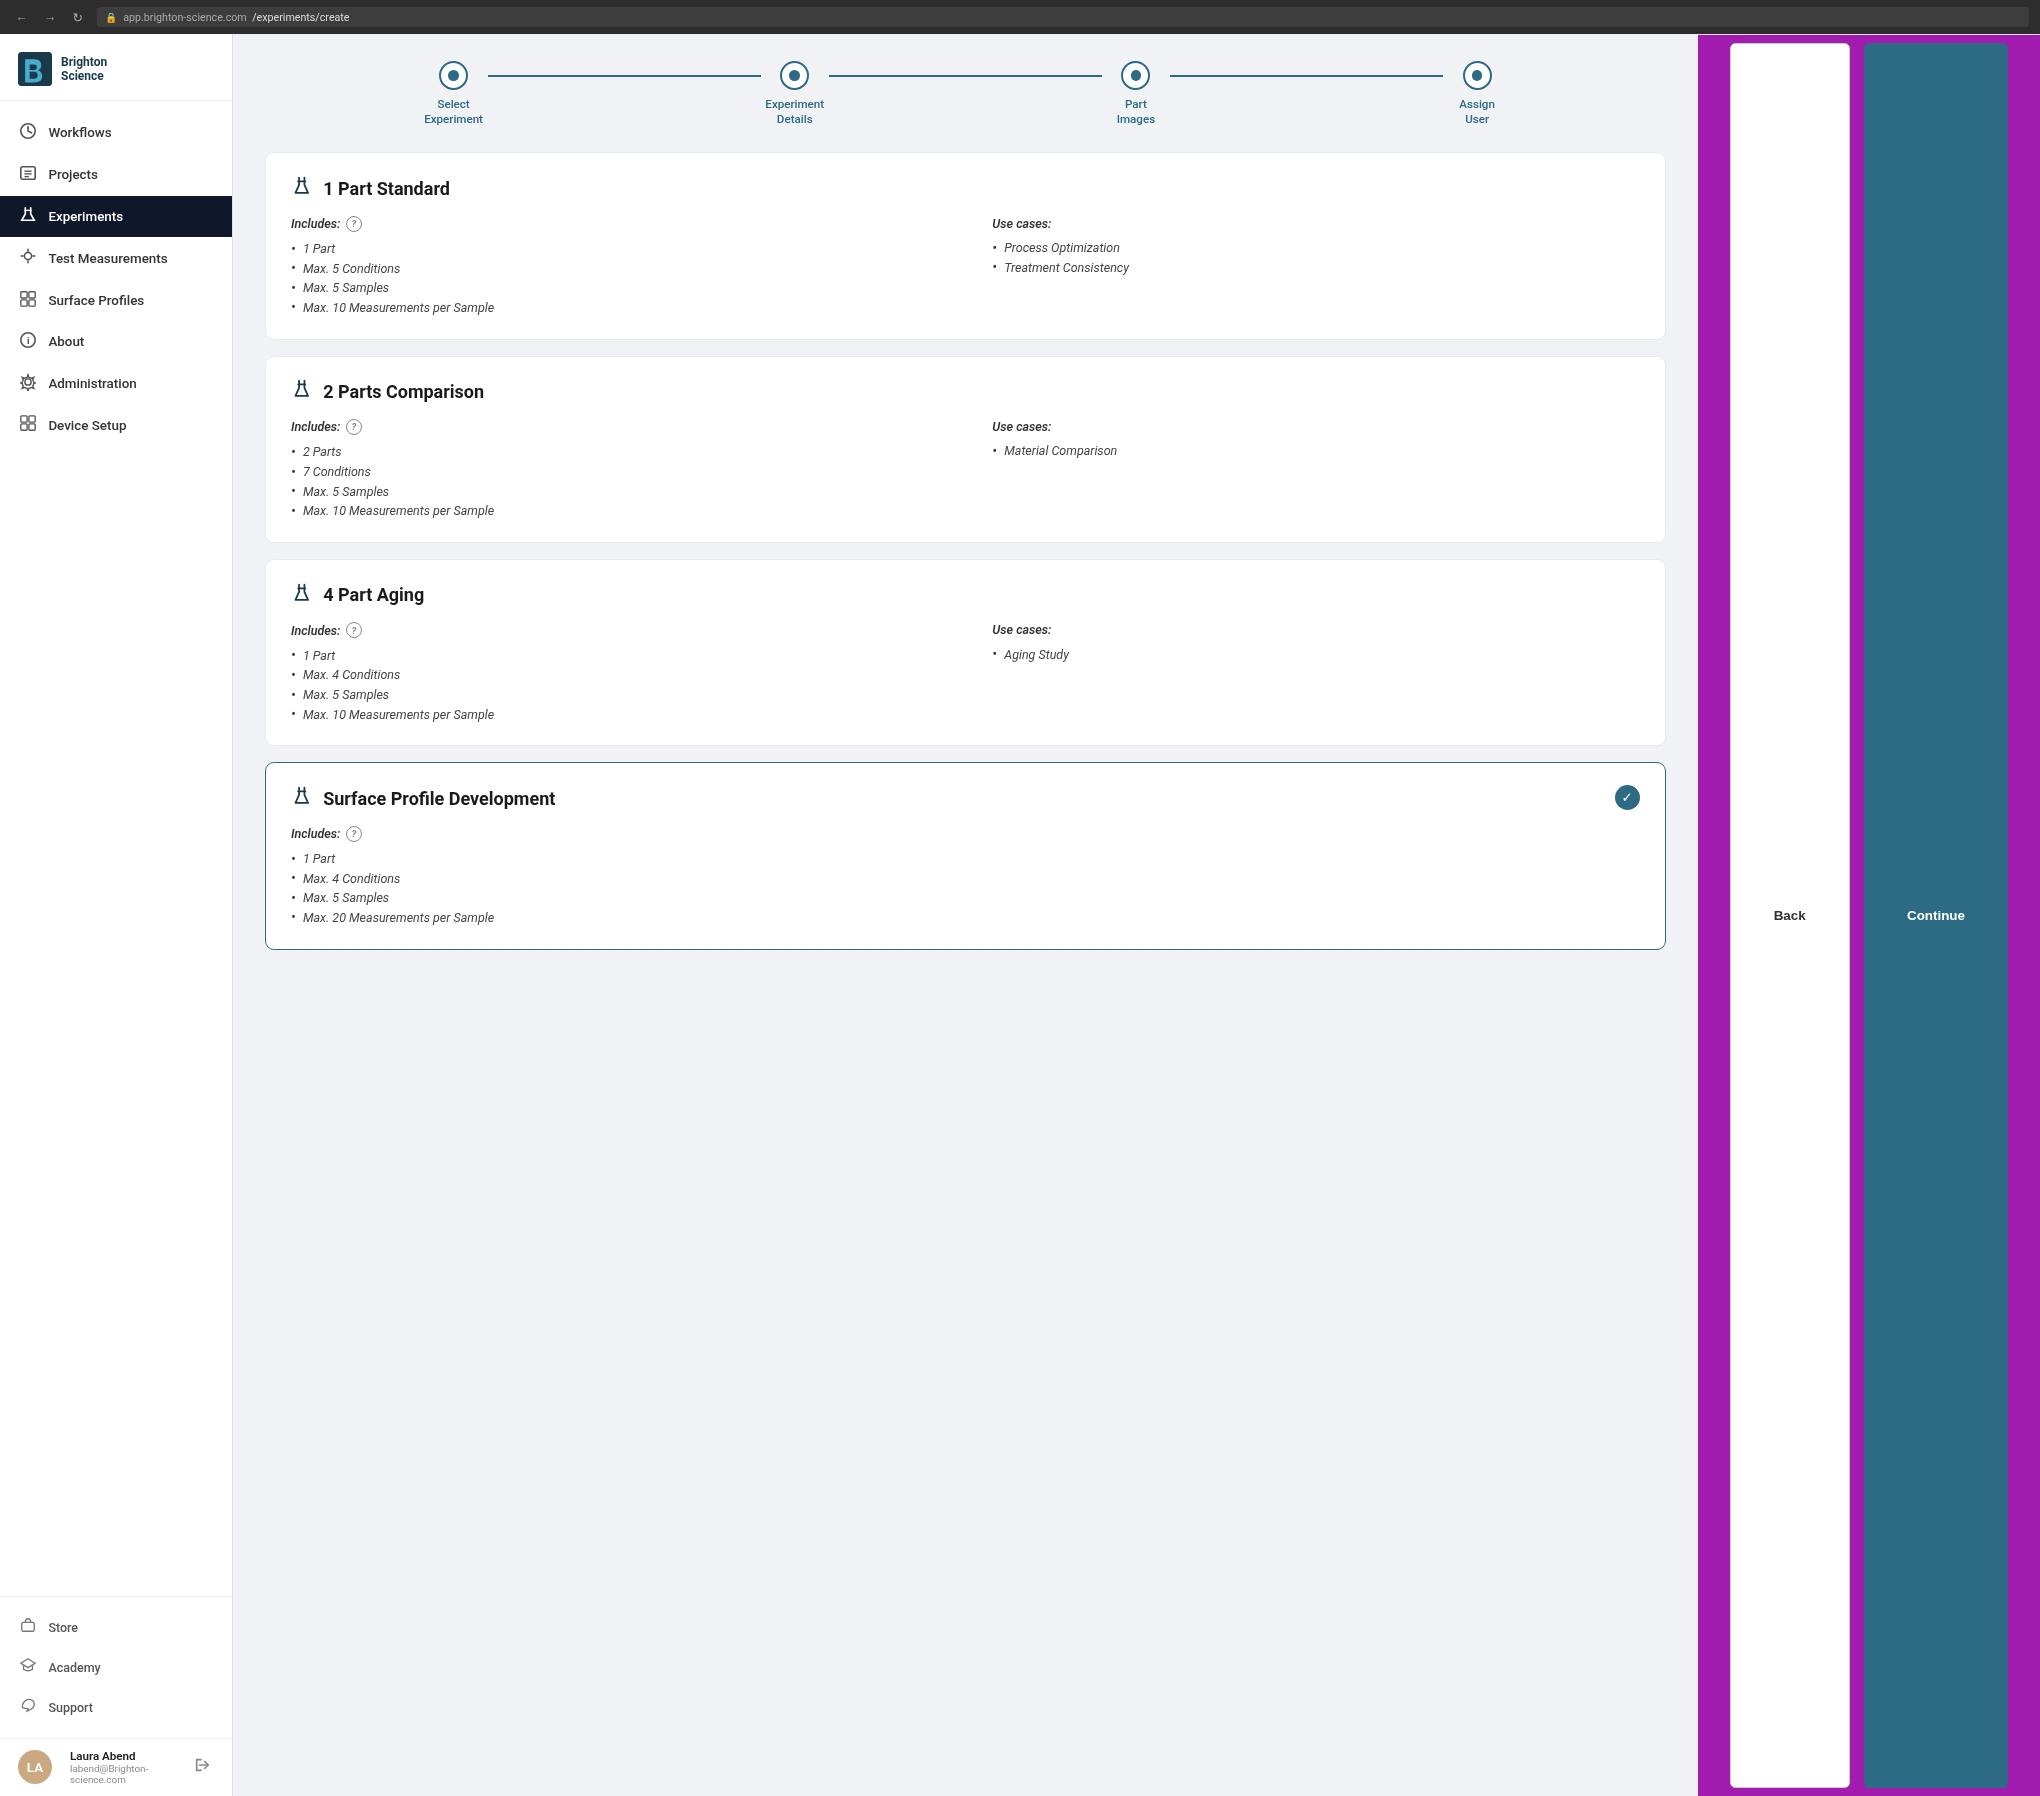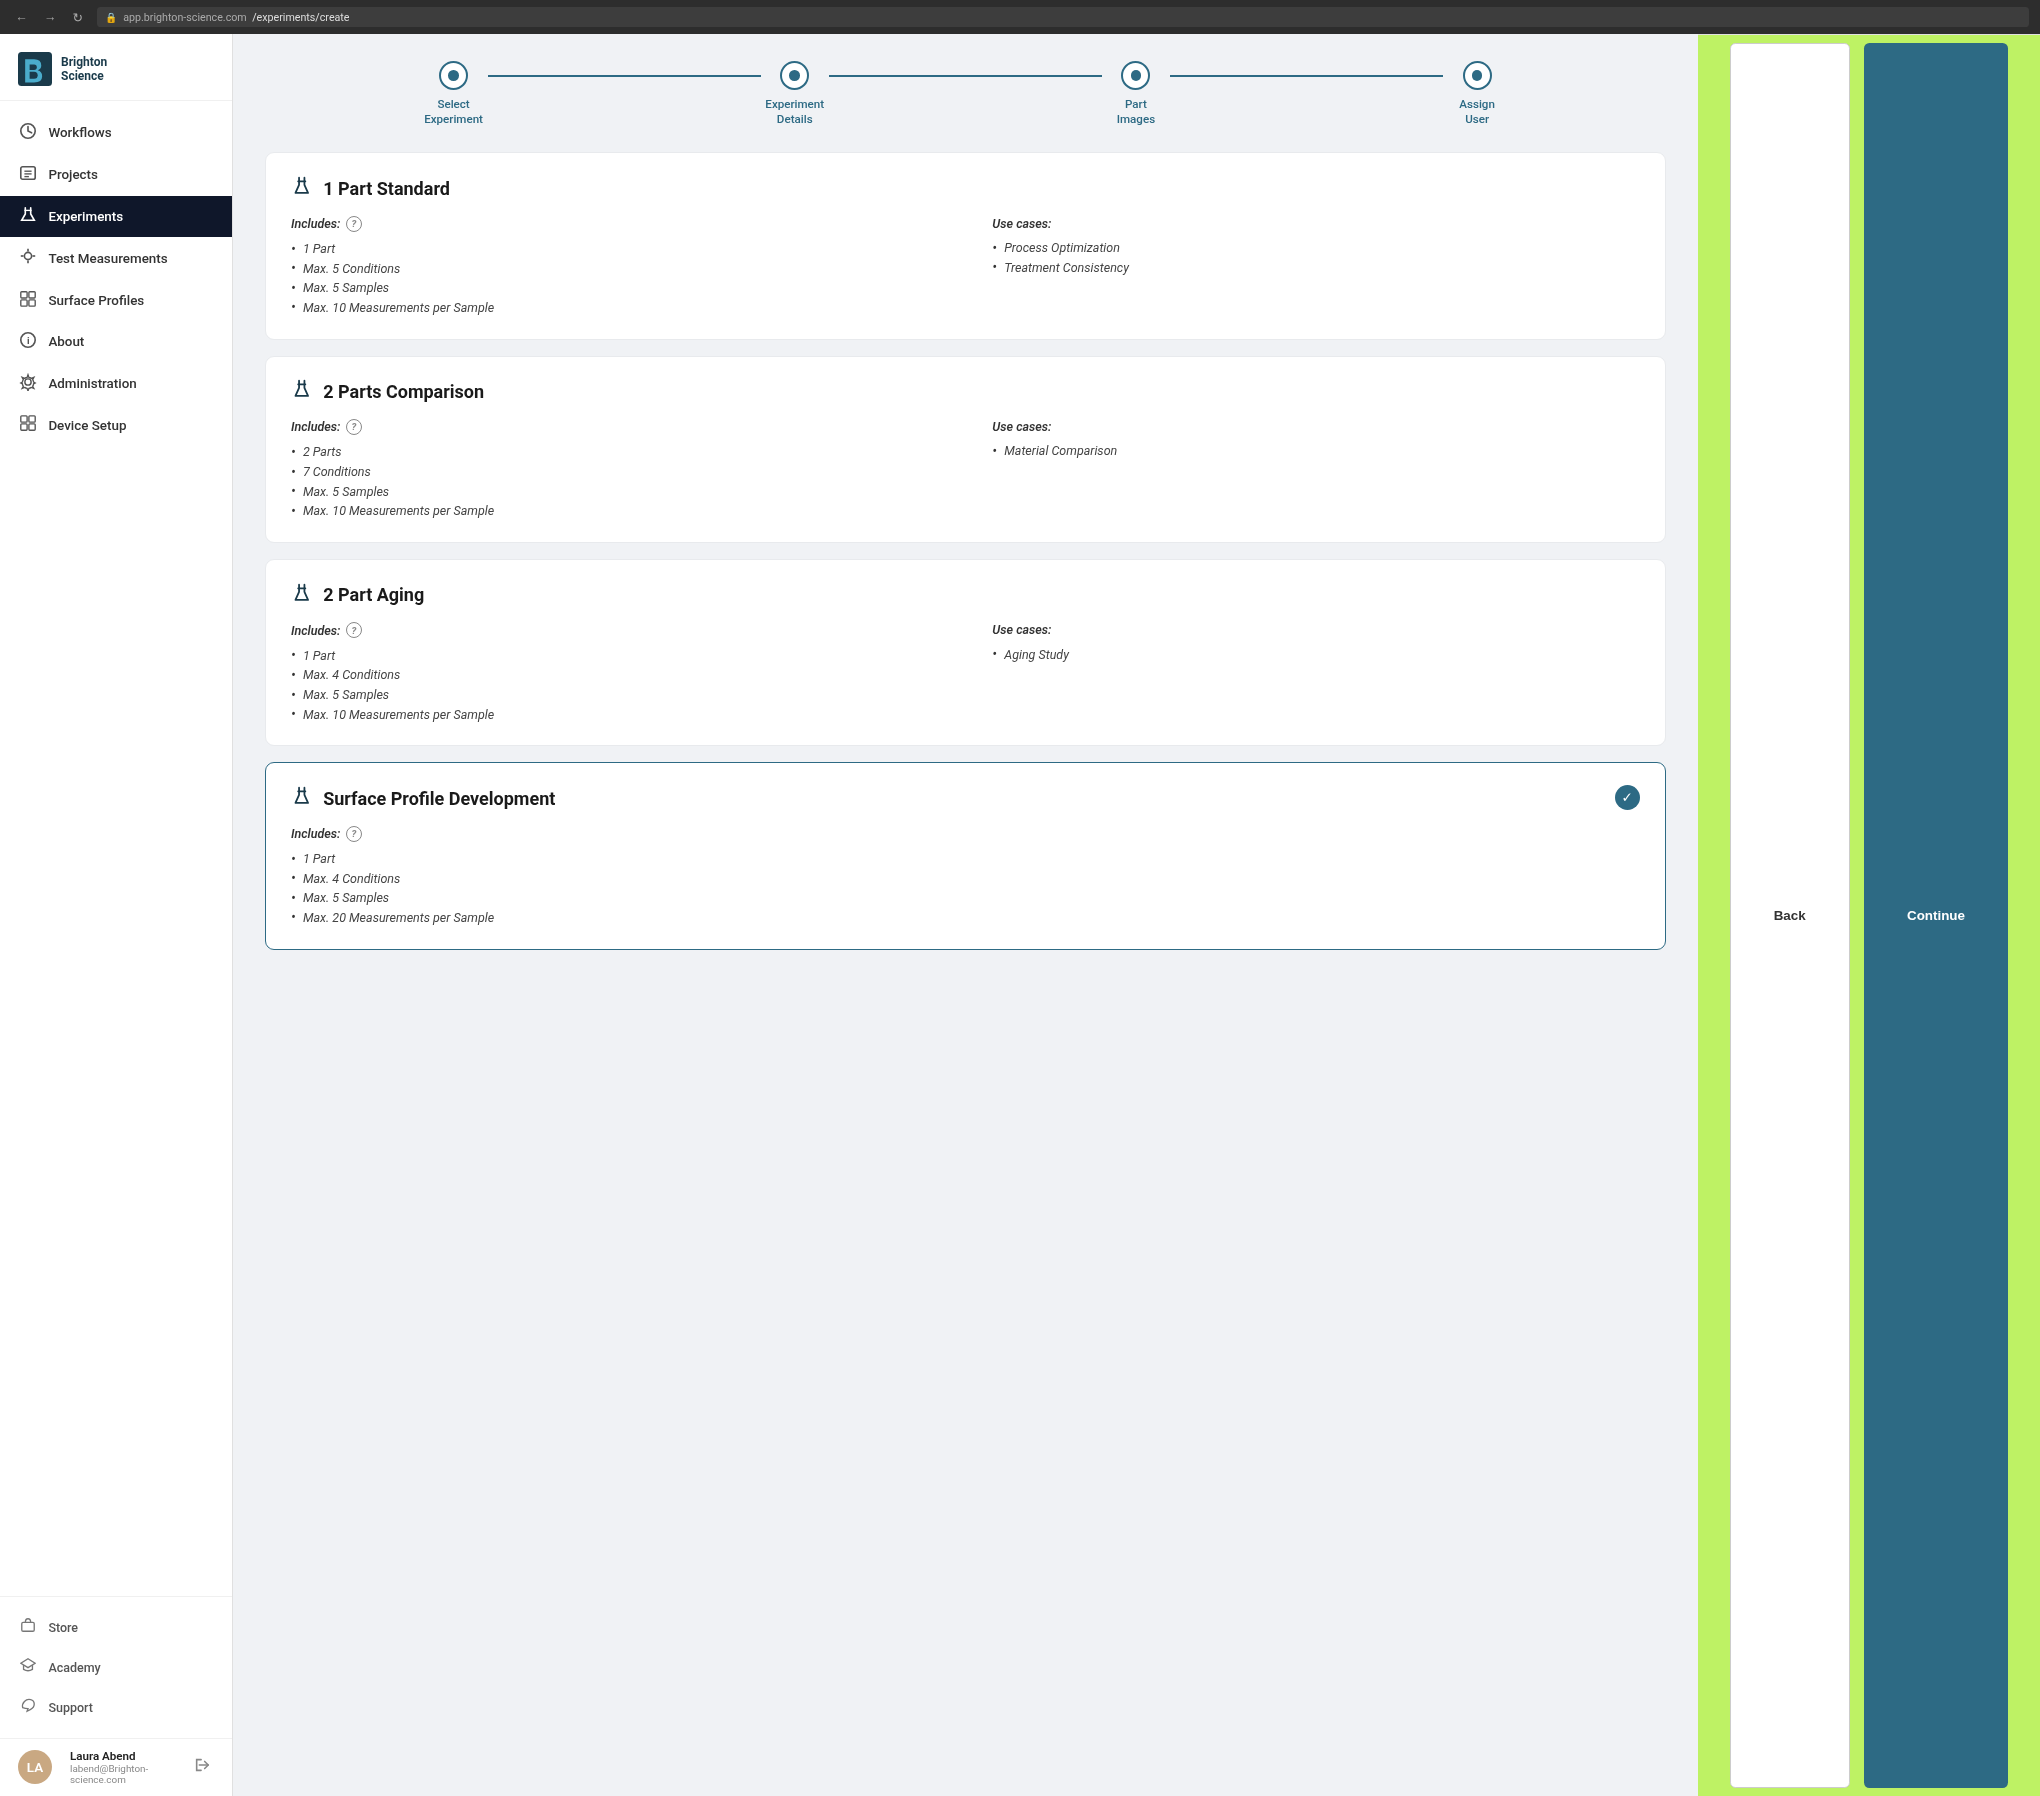--- a/index.html
+++ b/index.html
@@ -273,21 +273,21 @@
       gap: 7.2px;
     }
     .card-list li::before {
       content: '•';
       color: #333;
       font-size: 14.3px;
     }
 
     
     .footer-bar {
-      background: #bef264;
+      background: #a21caf;
       border-top: 0.9px solid #e0e0e0;
       padding: 8px 32px;
       display: flex;
       justify-content: flex-start;
       gap: 14.3px;
       flex-shrink: 0;
     }
     .btn-back {
       padding: 10.7px 43px;
       border: 1.8px solid #ccc;
@@ -576,21 +576,21 @@
       </div>
     </div>
           <div class="experiment-card">
       <div class="card-header">
         <span class="card-icon">
           <svg width="21.5" height="21.5" viewBox="0 0 24 24" fill="none">
             <path d="M9 3 L9 11 L5 20 L19 20 L15 11 L15 3" stroke="#1a3a4a" stroke-width="2" fill="none" stroke-linecap="round" stroke-linejoin="round"></path>
             <line x1="8" y1="7" x2="16" y2="7" stroke="#1a3a4a" stroke-width="2" stroke-linecap="round"></line>
           </svg>
         </span>
-        <span class="card-title">2 Part Aging</span>
+        <span class="card-title">4 Part Aging</span>
 
       </div>
       <div class="card-body">
         <div class="card-section">
           <div class="card-section-title">
             Includes:
             <span class="help-icon">?</span>
           </div>
           <ul class="card-list">
                   <li>1 Part</li>

